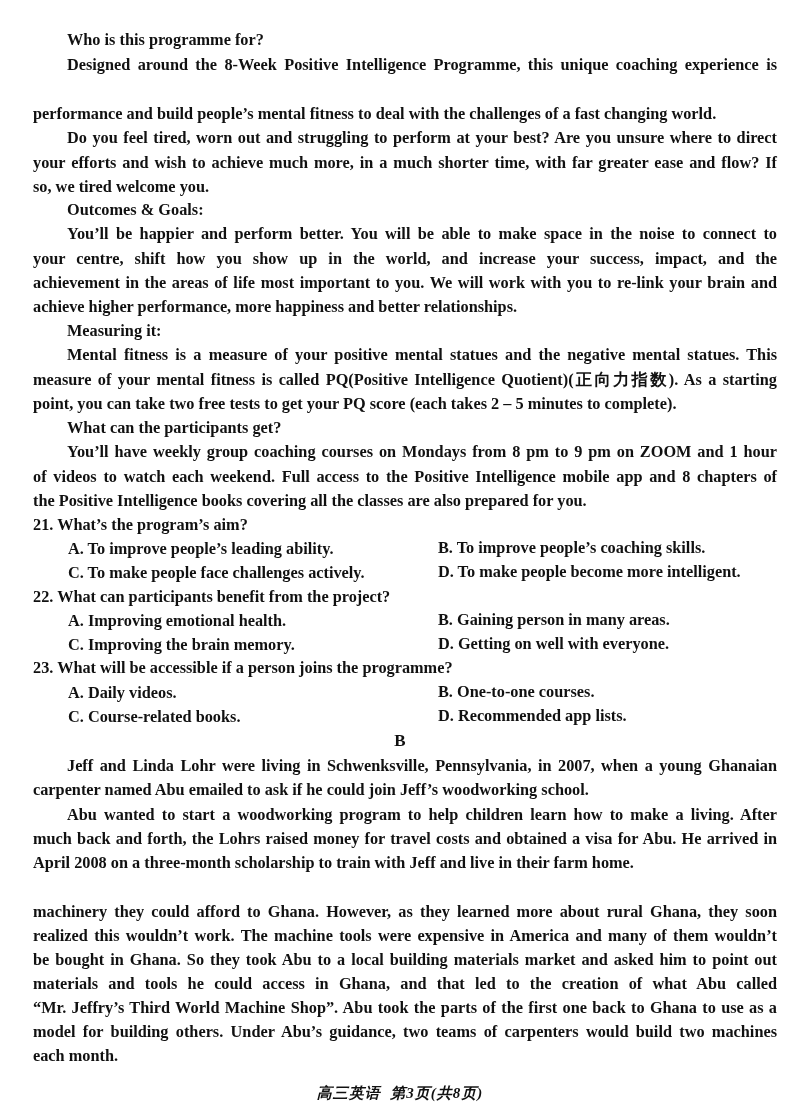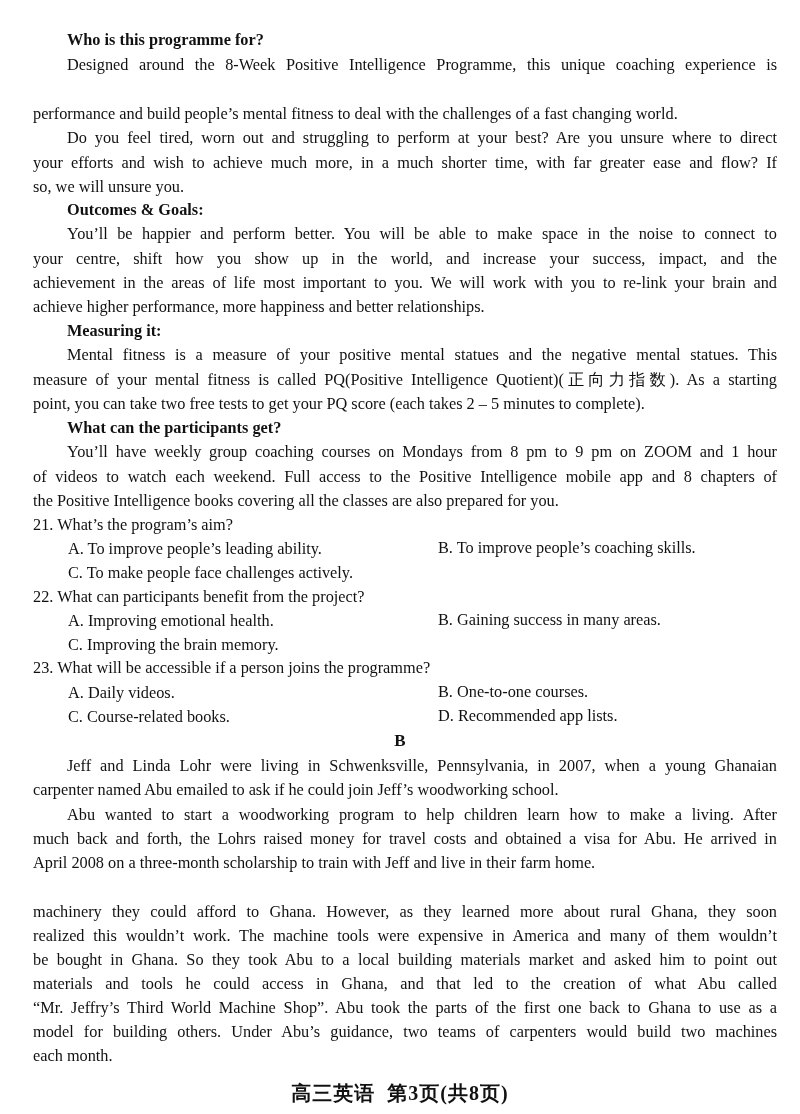--- a/index.html
+++ b/index.html
@@ -6,43 +6,43 @@
   body { width: 800px; height: 1114px; position: relative; overflow: hidden; }
   .page {
     position: absolute; left: 0; top: 0; width: 800px; height: 1114px;
     font-family: "Liberation Serif", "DejaVu Serif", serif;
     color: #111111;
     font-size: 16.3px;
   }
   .line {
     position: absolute; left: 33px; width: 744px;
     white-space: nowrap; line-height: 20px; height: 20px;
-    text-align: justify; text-align-last: justify;
+    text-align: justify; text-align-last: justify; font-weight: bold;
   }
   .indent { left: 67px; width: 710px; }
   .last { text-align-last: left; }
   .heading { font-weight: bold; left: 67px; text-align-last: left; }
   .q { left: 33px; text-align-last: left; }
   .optA { left: 68px; width: 360px; text-align-last: left; }
   .optB { left: 438px; width: 340px; text-align-last: left; }
   .center { left: 0; width: 800px; text-align: center; text-align-last: center; }
   .secB { font-weight: bold; font-size: 17px; }
-  .footer { font-weight: bold; font-size: 20px; letter-spacing: 1px; }
+  .footer { font-weight: bold; font-size: 15px; letter-spacing: 1px; font-style: italic; }
 </style>
 </head>
 <body>
 
 <div class="page">
 
   <div class="line heading" style="top:30px">Who is this programme for?</div>
   <div class="line indent" style="top:55px">Designed around the 8-Week Positive Intelligence Programme, this unique coaching experience is</div>
   <div class="line last" style="top:104px">performance and build people’s mental fitness to deal with the challenges of a fast changing world.</div>
   <div class="line indent" style="top:128px">Do you feel tired, worn out and struggling to perform at your best? Are you unsure where to direct</div>
   <div class="line" style="top:153px">your efforts and wish to achieve much more, in a much shorter time, with far greater ease and flow? If</div>
-  <div class="line last" style="top:177px">so, we will unsure you.</div>
+  <div class="line last" style="top:177px">so, we tired welcome you.</div>
 
   <div class="line heading" style="top:200px">Outcomes &amp; Goals:</div>
   <div class="line indent" style="top:224px">You’ll be happier and perform better. You will be able to make space in the noise to connect to</div>
   <div class="line" style="top:249px">your centre, shift how you show up in the world, and increase your success, impact, and the</div>
   <div class="line" style="top:273px">achievement in the areas of life most important to you. We will work with you to re-link your brain and</div>
   <div class="line last" style="top:297px">achieve higher performance, more happiness and better relationships.</div>
 
   <div class="line heading" style="top:321px">Measuring it:</div>
   <div class="line indent" style="top:345px">Mental fitness is a measure of your positive mental statues and the negative mental statues. This</div>
   <div class="line" style="top:370px">measure of your mental fitness is called PQ(Positive Intelligence Quotient)(正向力指数). As a starting</div>
@@ -50,25 +50,27 @@
 
   <div class="line heading" style="top:418px">What can the participants get?</div>
   <div class="line indent" style="top:442px">You’ll have weekly group coaching courses on Mondays from 8 pm to 9 pm on ZOOM and 1 hour</div>
   <div class="line" style="top:467px">of videos to watch each weekend. Full access to the Positive Intelligence mobile app and 8 chapters of</div>
   <div class="line last" style="top:491px">the Positive Intelligence books covering all the classes are also prepared for you.</div>
 
   <div class="line q" style="top:515px">21. What’s the program’s aim?</div>
   <div class="line optA" style="top:539px">A. To improve people’s leading ability.</div>
   <div class="line optB" style="top:538px">B. To improve people’s coaching skills.</div>
   <div class="line optA" style="top:563px">C. To make people face challenges actively.</div>
+  <div class="line optB" style="top:562px">D. To make people become more intelligent.</div>
 
   <div class="line q" style="top:587px">22. What can participants benefit from the project?</div>
   <div class="line optA" style="top:611px">A. Improving emotional health.</div>
-  <div class="line optB" style="top:610px">B. Gaining success in many areas.</div>
+  <div class="line optB" style="top:610px">B. Gaining person in many areas.</div>
   <div class="line optA" style="top:635px">C. Improving the brain memory.</div>
+  <div class="line optB" style="top:634px">D. Getting on well with everyone.</div>
 
   <div class="line q" style="top:658px">23. What will be accessible if a person joins the programme?</div>
   <div class="line optA" style="top:683px">A. Daily videos.</div>
   <div class="line optB" style="top:682px">B. One-to-one courses.</div>
   <div class="line optA" style="top:707px">C. Course-related books.</div>
   <div class="line optB" style="top:706px">D. Recommended app lists.</div>
 
   <div class="line center secB" style="top:731px">B</div>
   <div class="line indent" style="top:756px">Jeff and Linda Lohr were living in Schwenksville, Pennsylvania, in 2007, when a young Ghanaian</div>
   <div class="line last" style="top:780px">carpenter named Abu emailed to ask if he could join Jeff’s woodworking school.</div>

